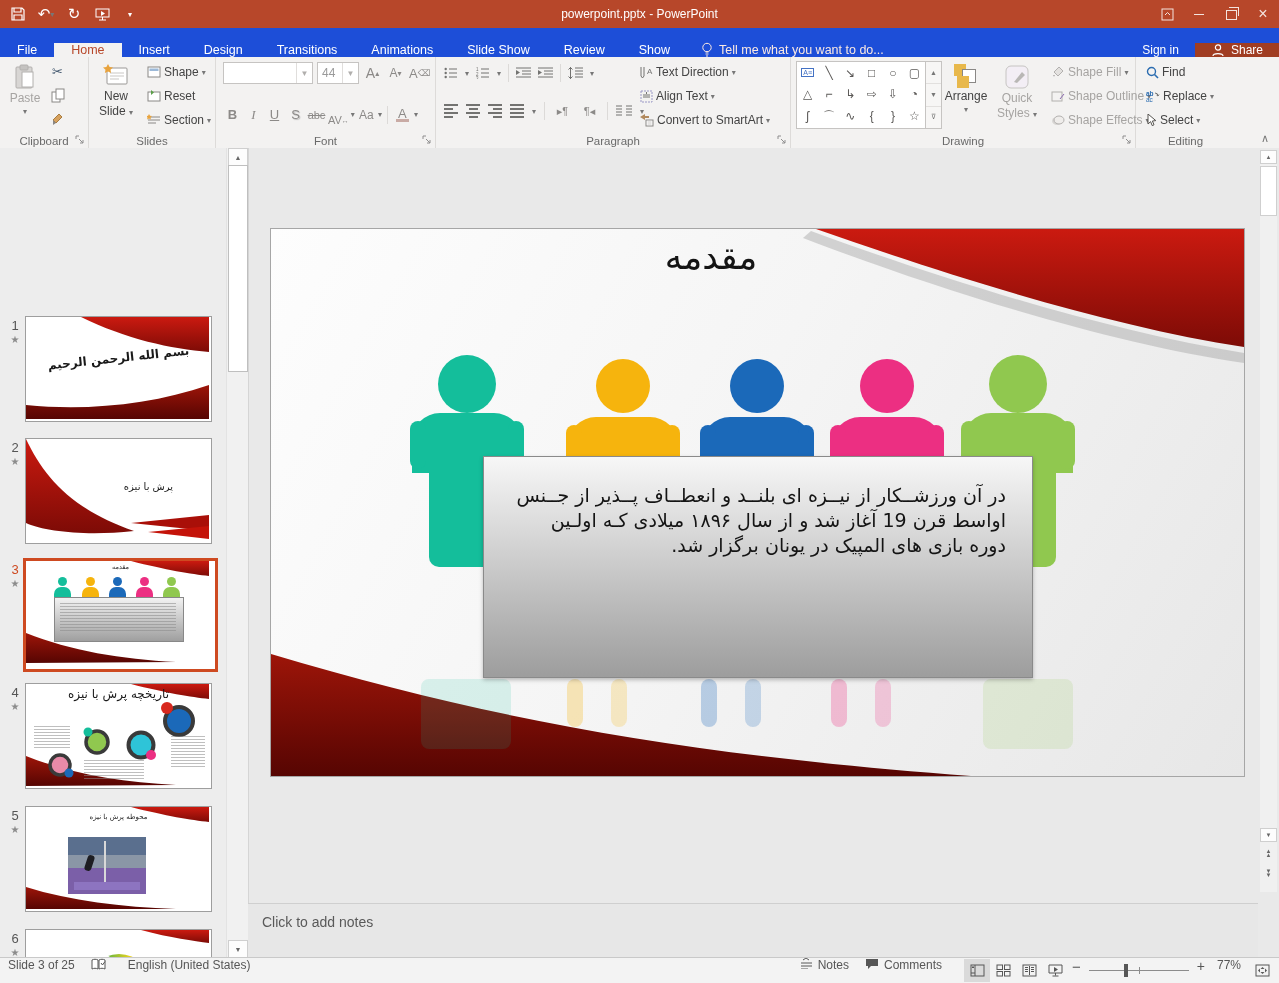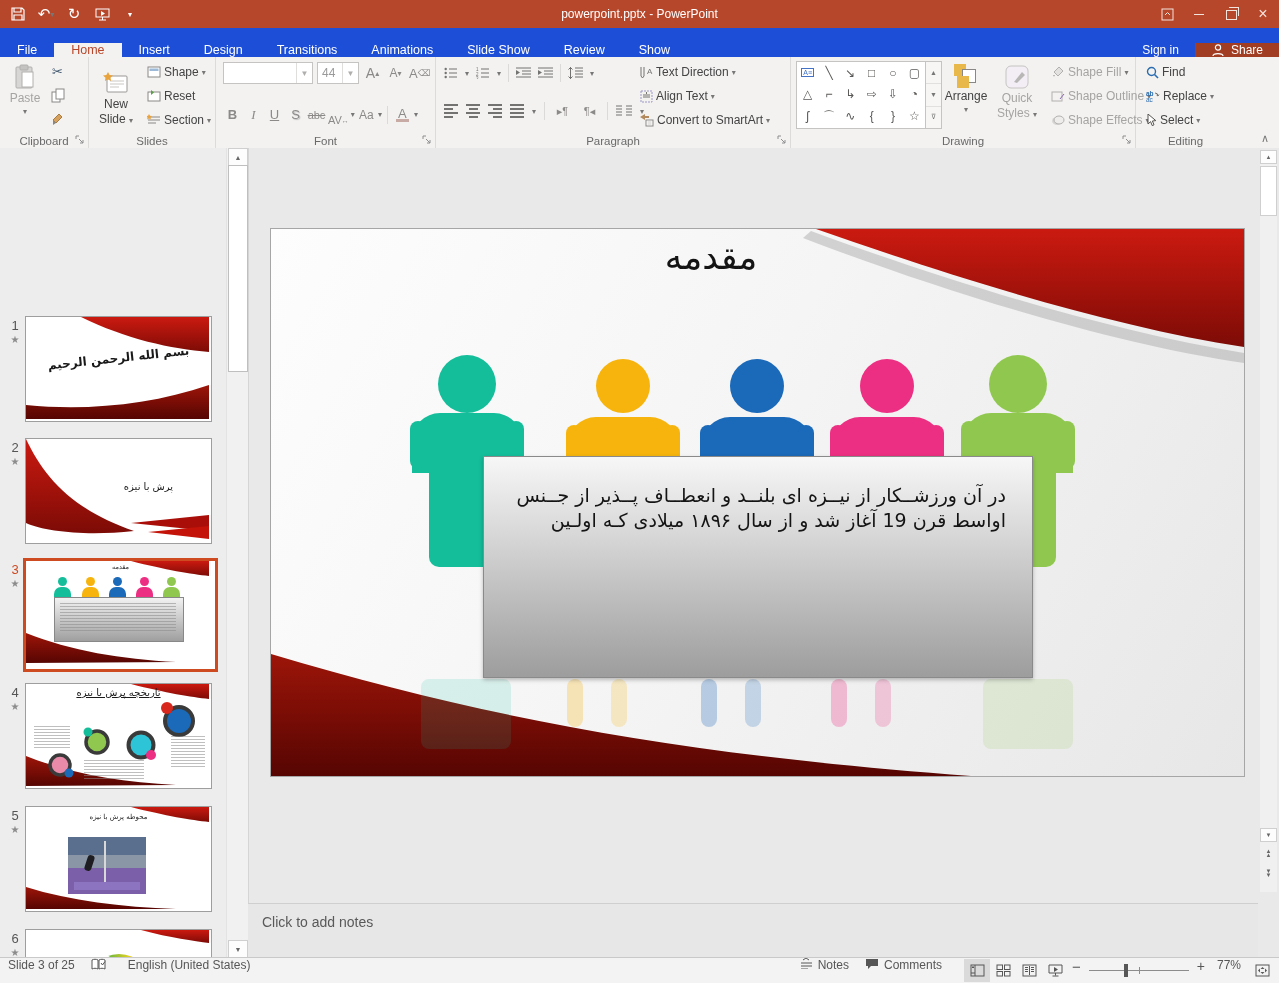--- a/index.html
+++ b/index.html
@@ -142,20 +142,29 @@
   <div class="tabrow">
     <div class="tab">File</div>
     <div class="tab active">Home</div>
     <div class="tab">Insert</div>
     <div class="tab">Design</div>
     <div class="tab">Transitions</div>
     <div class="tab">Animations</div>
     <div class="tab">Slide Show</div>
     <div class="tab">Review</div>
     <div class="tab">Show</div>
+    <div class="tellme">
+      <span>
+        <svg width="12" height="15" viewBox="0 0 12 15">
+            <circle cx="6" cy="5.5" r="4.2" fill="none" stroke="#fbe9e2"></circle>
+            <path d="M4.5,10 h3 M4.5,12 h3 M5,14 h2" stroke="#fbe9e2"></path>
+          </svg>
+      </span>
+      <span>Tell me what you want to do...</span>
+    </div>
     <div class="signin">Sign in</div>
     <div class="sharebtn">
       <span>
         <svg width="14" height="14" viewBox="0 0 14 14">
             <circle cx="7" cy="4.5" r="2.6" fill="none" stroke="#fff" stroke-width="1.2"></circle>
             <path d="M2,13 c0,-3.3 10,-3.3 10,0" fill="none" stroke="#fff" stroke-width="1.2"></path>
           </svg>
       </span>
       <span>Share</span>
     </div>
@@ -190,21 +199,21 @@
       </div>
       <div class="glabel">Clipboard</div>
       <span class="launcher">
         <svg width="10" height="10" viewBox="0 0 10 10">
             <path d="M1,4 v-3 h3 M4,4 l4,4 M8,5 v3 h-3" fill="none" stroke="#777"></path>
           </svg>
       </span>
     </div>
 
     <div class="rgroup" style="left:89px;width:126px;">
-      <div class="bigbtn" style="position:absolute;left:4px;top:10px;">
+      <div class="bigbtn" style="position:absolute;left:4px;top:2px;">
         <svg width="26" height="24" viewBox="0 0 26 24">
             <rect x="4" y="4" width="20" height="16" rx="1" fill="#fff" stroke="#9a9896"></rect>
             <path d="M7,9 h14 M7,12 h14 M7,15 h9" stroke="#c9c7c5"></path>
             <path d="M5,0 l1.6,3 3.4,.5 -2.5,2.3 .6,3.2 -3.1,-1.6 -3.1,1.6 .6,-3.2 -2.5,-2.3 3.4,-.5 z" fill="#e8a33d"></path>
           </svg>
         <span class="blabel">New</span>
         <span class="blabel"><span>Slide</span> <span class="dd">▾</span></span>
       </div>
       <div style="position:absolute;left:54px;top:4px;display:flex;flex-direction:column;gap:2px;">
         <div class="smallrow">
@@ -550,21 +559,21 @@
           <path d="M0,72 C45,90 95,98 150,101 L0,102 Z" fill="url(#gM)"></path>
           <circle cx="153" cy="37" r="14" fill="#1B69B9" stroke="#3a3a3a" stroke-width="4"></circle>
             <circle cx="141" cy="24" r="6" fill="#d8281e"></circle>
           <circle cx="71" cy="58" r="11" fill="#90C84F" stroke="#3a3a3a" stroke-width="3.5"></circle>
             <circle cx="62" cy="48" r="4.5" fill="#14BE9B"></circle>
           <circle cx="115" cy="61" r="12.5" fill="#2ec4d8" stroke="#3a3a3a" stroke-width="4"></circle>
             <circle cx="125" cy="71" r="5" fill="#EC2F82"></circle>
           <circle cx="34" cy="81" r="10" fill="#e88aa8" stroke="#3a3a3a" stroke-width="3.5"></circle>
             <circle cx="43" cy="89" r="4.5" fill="#1B69B9"></circle>
         </svg>
-        <div class="ttitle" style="top:3px;font-size:10px;font-family:'DejaVu Sans',sans-serif;text-decoration:underline;">تاریخچه پرش با نیزه</div>
+        <div class="ttitle" style="top:3px;font-size:12px;font-family:'DejaVu Sans',sans-serif;">تاریخچه پرش با نیزه</div>
         <div class="smudge" style="left:8px;top:42px;width:36px;height:22px;"></div>
         <div class="smudge" style="left:145px;top:52px;width:34px;height:32px;"></div>
         <div class="smudge" style="left:58px;top:76px;width:60px;height:20px;"></div>
       </div>
 
       <span class="tnum" style="top:660px;">5</span>
       <span class="tstar" style="top:676px;">★</span>
       <div class="thumb" style="top:658px;">
         <svg class="tsvg" width="183" height="102" viewBox="0 0 183 102">
           <path d="M105,0 C140,9 165,13 183,15 L183,0 Z" fill="url(#gR)"></path>
@@ -648,20 +657,21 @@
           <div class="head" style="width:58px;height:58px;left:31px;"></div>
             <div class="torso"></div>
             <div class="hand hl"></div>
             <div class="hand hr"></div>
         </div>
 
         <div class="txtbox">
           <div class="body">
             <div>در آن ورزشــکار از نیــزه ای بلنــد و انعطــاف پــذیر از جــنس</div>
             <div>اواسط قرن 19 آغاز شد و از سال ۱۸۹۶ میلادی کـه اولـین</div>
+            <div>دوره بازی های المپیک در یونان برگزار شد.</div>
           </div>
         </div>
       </div>
 
       <div class="notes">
         <span>Click to add notes</span>
       </div>
 
       <div class="vscroll">
         <span class="vsbtn" style="top:0;">▲</span>

